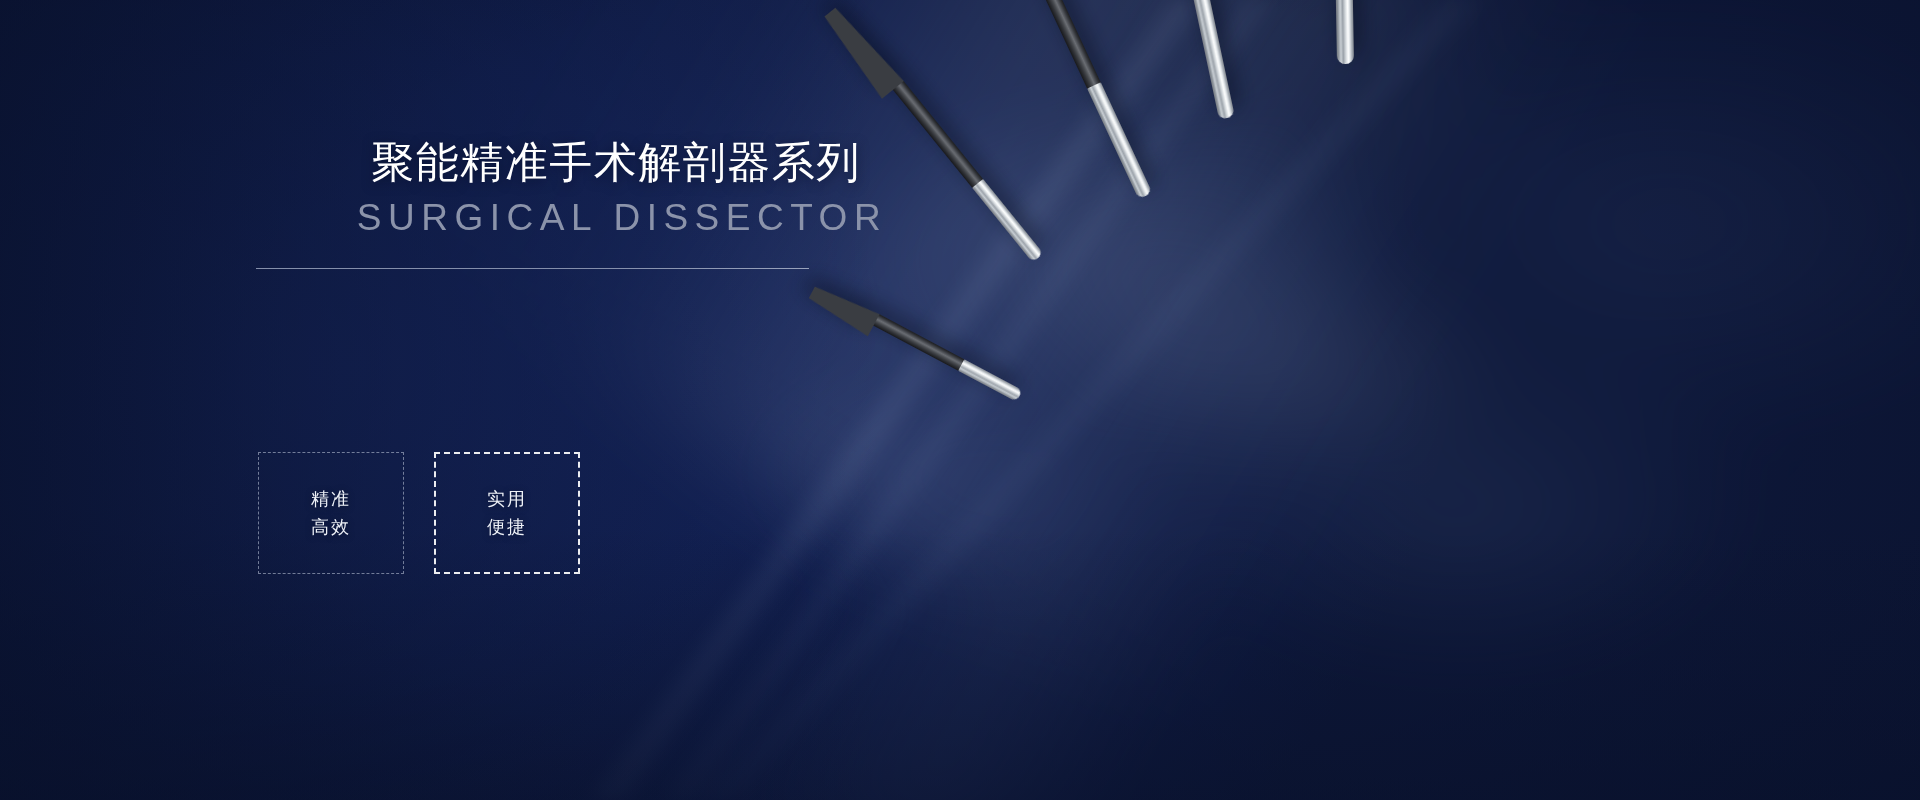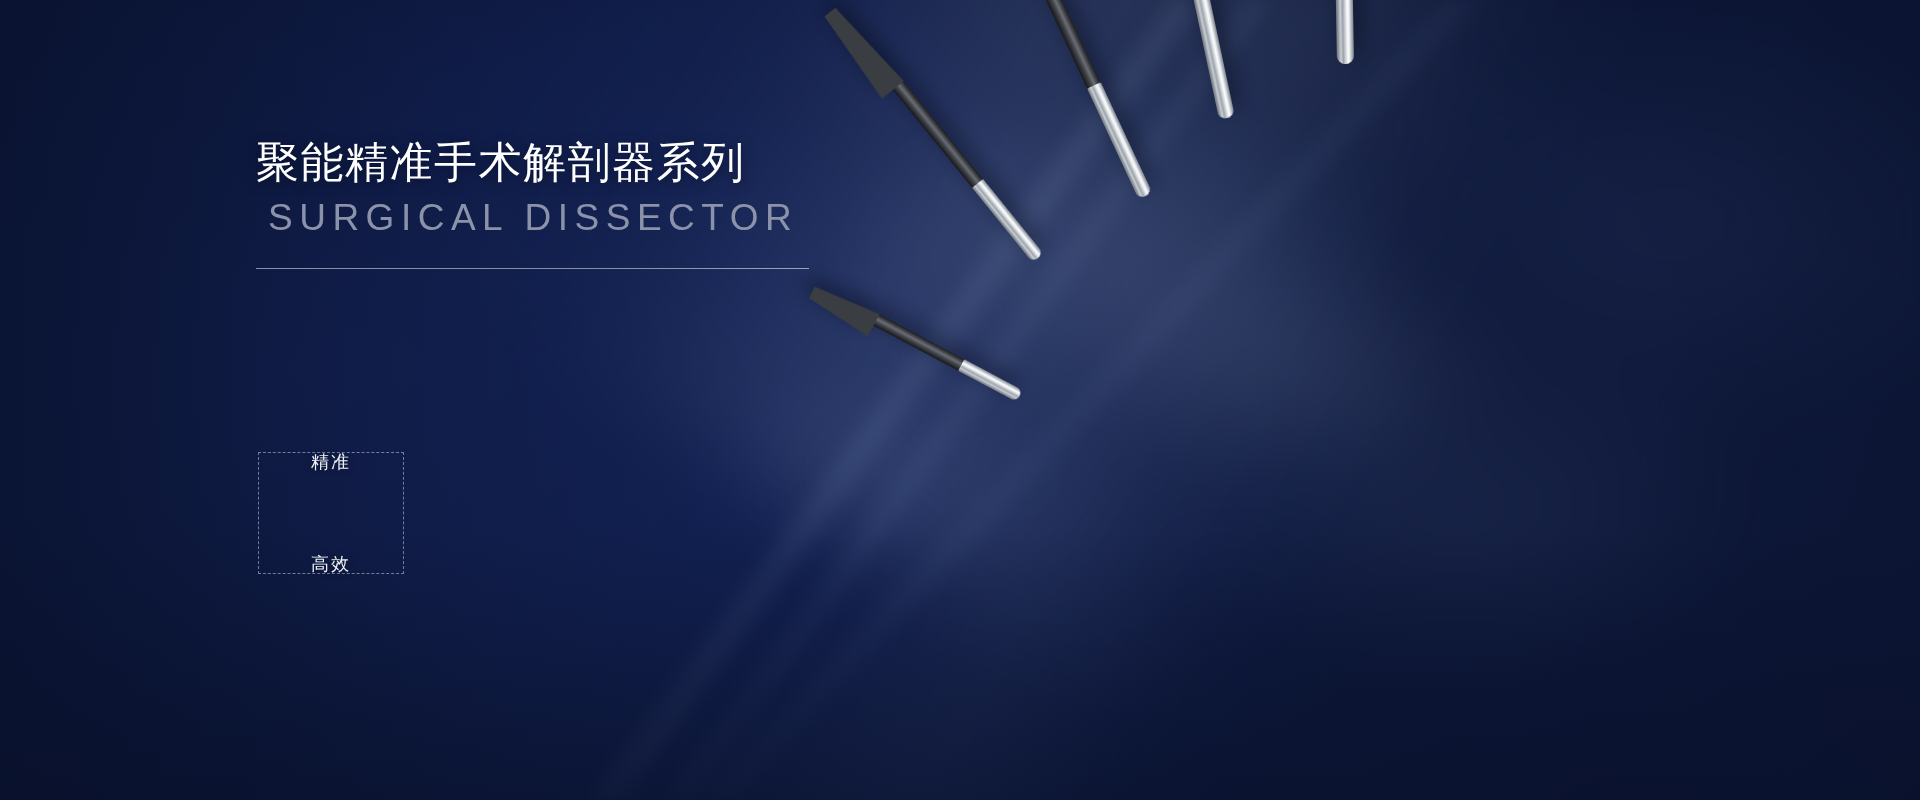--- a/index.html
+++ b/index.html
@@ -79,20 +79,21 @@
       linear-gradient(0deg, rgba(8,16,42,.55) 0%, rgba(8,16,42,0) 34%),
       radial-gradient(ellipse 1500px 900px at 50% 48%, rgba(0,0,0,0) 46%, rgba(7,13,36,.55) 100%);
   }
 
   
   .copy {
     position: absolute;
     left: 256px;
     top: 138px;
     width: 720px;
+    text-align: center;
   }
   .title-cn {
     margin: 0;
     font-size: 43px;
     line-height: 1.12;
     font-weight: 400;
     color: #ffffff;
     letter-spacing: 1.5px;
     text-shadow: 0 2px 12px rgba(4,10,30,.55);
     white-space: nowrap;
@@ -130,21 +131,21 @@
     display: flex;
     gap: 30px;
   }
   .feature-box {
     width: 146px;
     height: 122px;
     box-sizing: border-box;
     display: flex;
     flex-direction: column;
     align-items: center;
-    justify-content: space-between;
+    justify-content: center;
     gap: 10px;
     border: 1px dashed rgba(197,206,224,.55);
   }
   .feature-box.is-highlight {
     border-color: rgba(255,255,255,.92);
     border-width: 2px;
   }
   .feature-line {
     font-size: 18px;
     line-height: 1;
@@ -238,17 +239,21 @@
     <div class="divider"></div>
   </div>
 
   <div class="features">
 
     <div class="feature-box">
       <div class="feature-line">精准</div>
       <div class="feature-line">高效</div>
     </div>
 
+    <div class="feature-box is-highlight">
+      <div class="feature-line">实用</div>
+      <div class="feature-line">便捷</div>
+    </div>
 
 
   </div>
 
 </div>
 
 </body></html>

